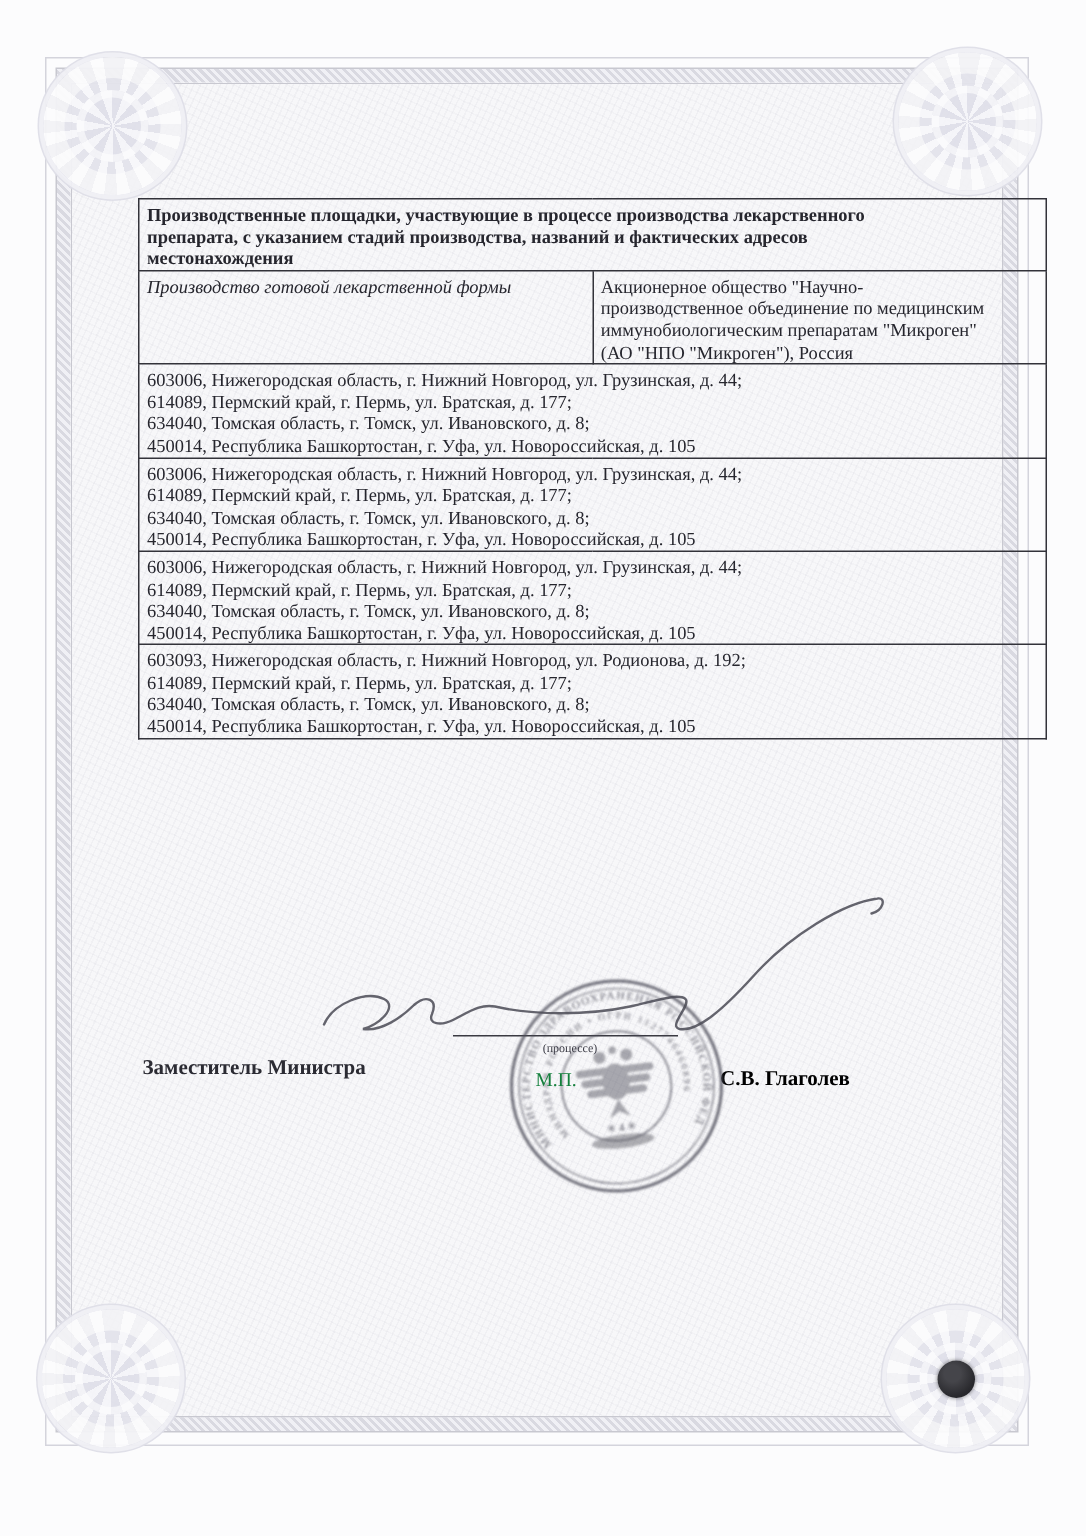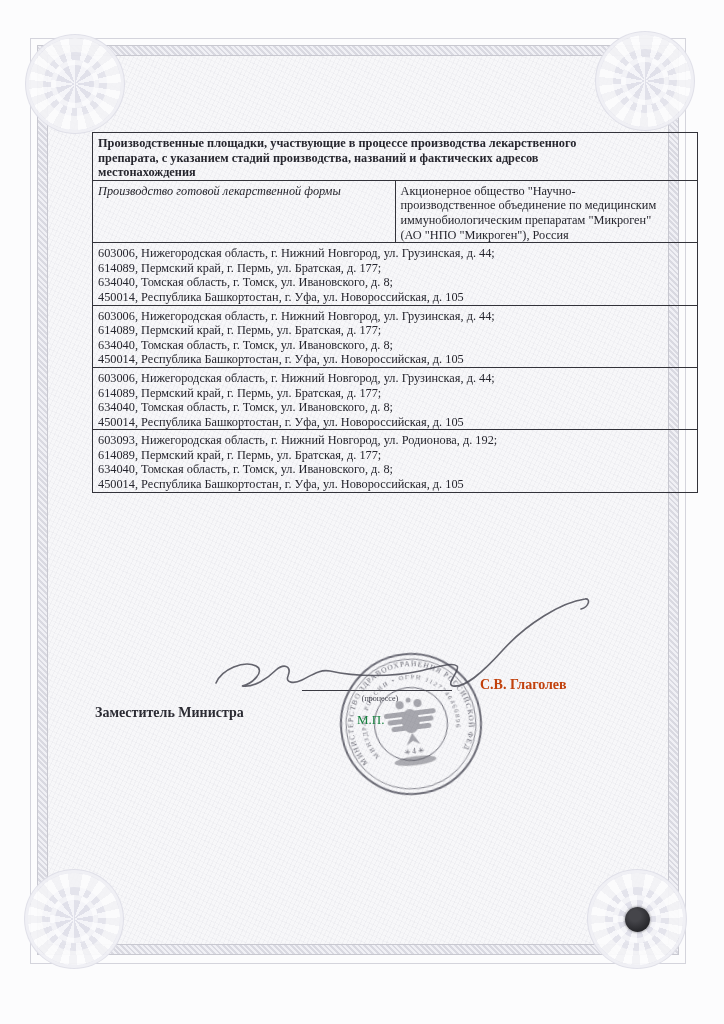--- a/index.html
+++ b/index.html
@@ -65,21 +65,21 @@
     font-size:12.3px;line-height:14.6px;color:#26262e;
   }
   td.col-stage{width:257px;margin-top:28px;}
   td.col-company{width:260px;}
   .preline{white-space:pre-line;}
   td.title-cell{font-weight:bold;font-size:12.8px;line-height:15px;height:42px;}
   td.stage-cell{font-style:italic;height:54px;}
   td.addr-cell{height:56px;}
   
   .sig-title{position:absolute;left:95px;top:677px;font-weight:bold;font-size:14px;color:#2b2b33;margin-top:28px;}
-  .sig-name{position:absolute;left:480px;top:677px;font-weight:bold;font-size:14px;color:#c2410c;}
+  .sig-name{position:absolute;left:480px;top:712px;font-weight:bold;font-size:14px;color:#000000;}
   .sig-line{position:absolute;left:302px;top:690px;width:150px;border-top:1.2px solid #3a3a42;}
   .sig-caption{position:absolute;left:330px;top:694px;width:100px;text-align:center;font-size:8px;color:#3c3c46;}
   .mp-note{position:absolute;left:357px;top:712px;font-size:13px;color:#15803d;z-index:6;}
   .overlay-svg{position:absolute;left:0;top:0;z-index:5;pointer-events:none;}
   .stamp-svg{position:absolute;left:338px;top:651px;z-index:4;}
 </style>
 </head>
 <body>
 
 <div class="paper">

